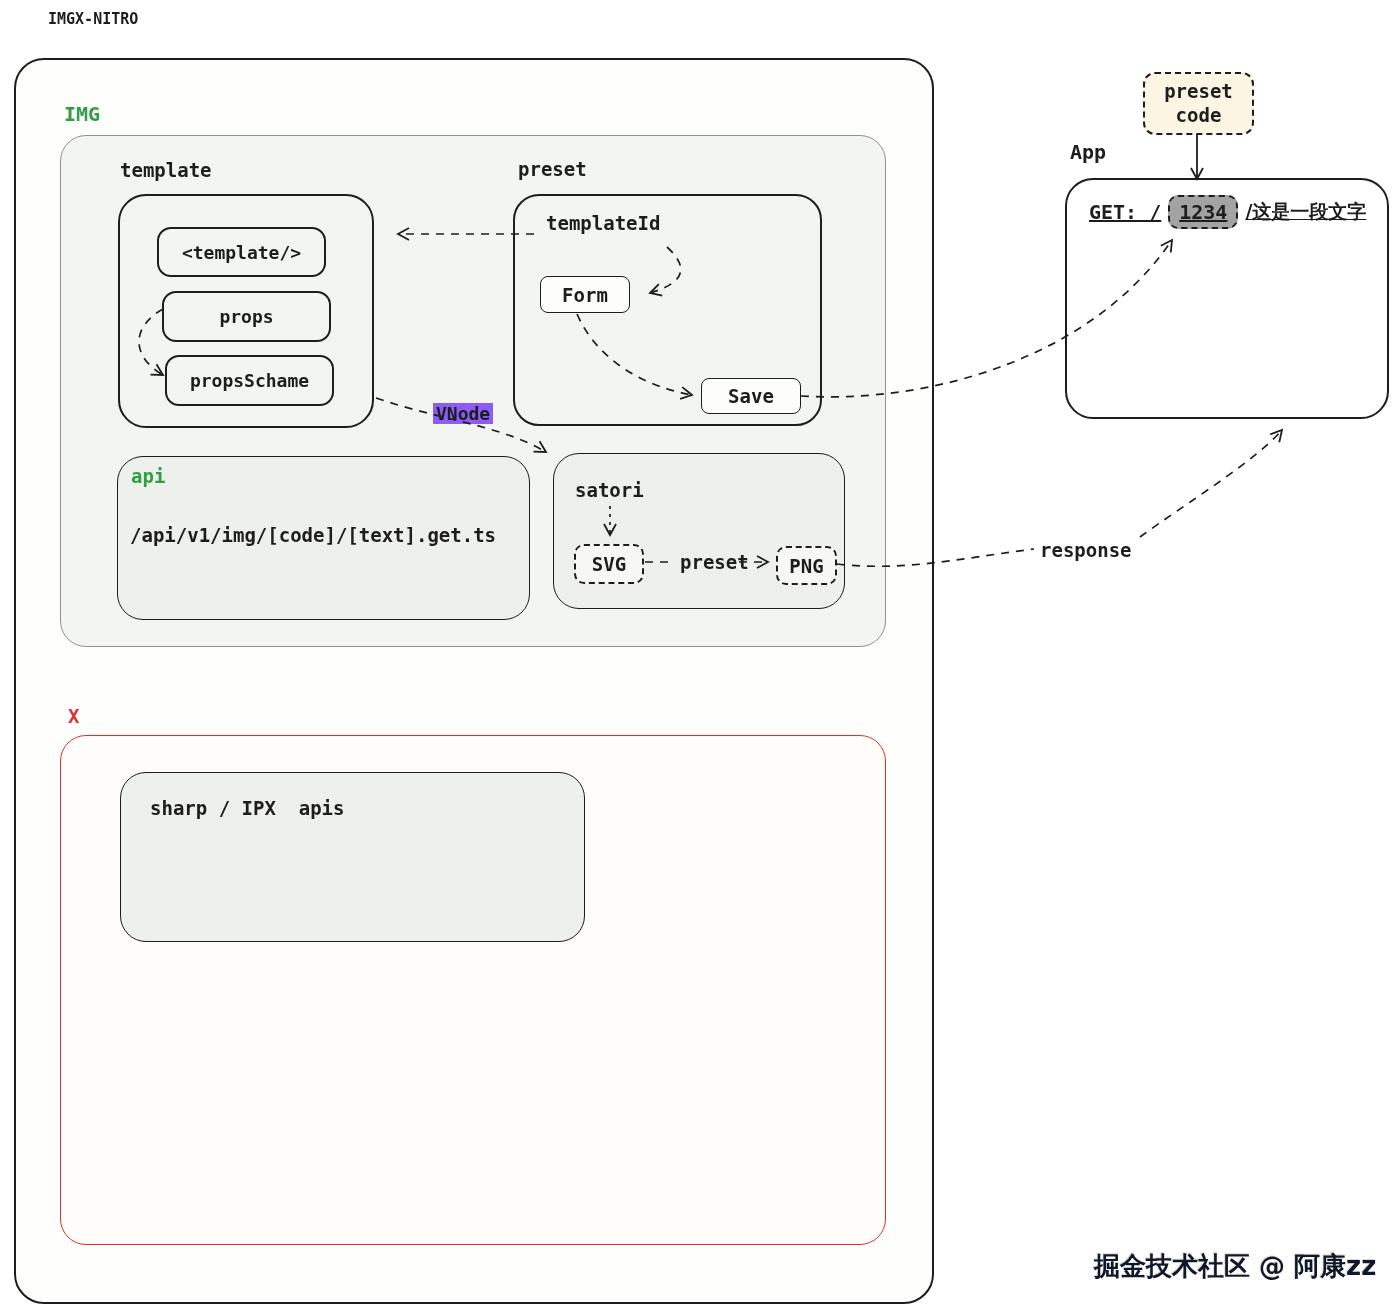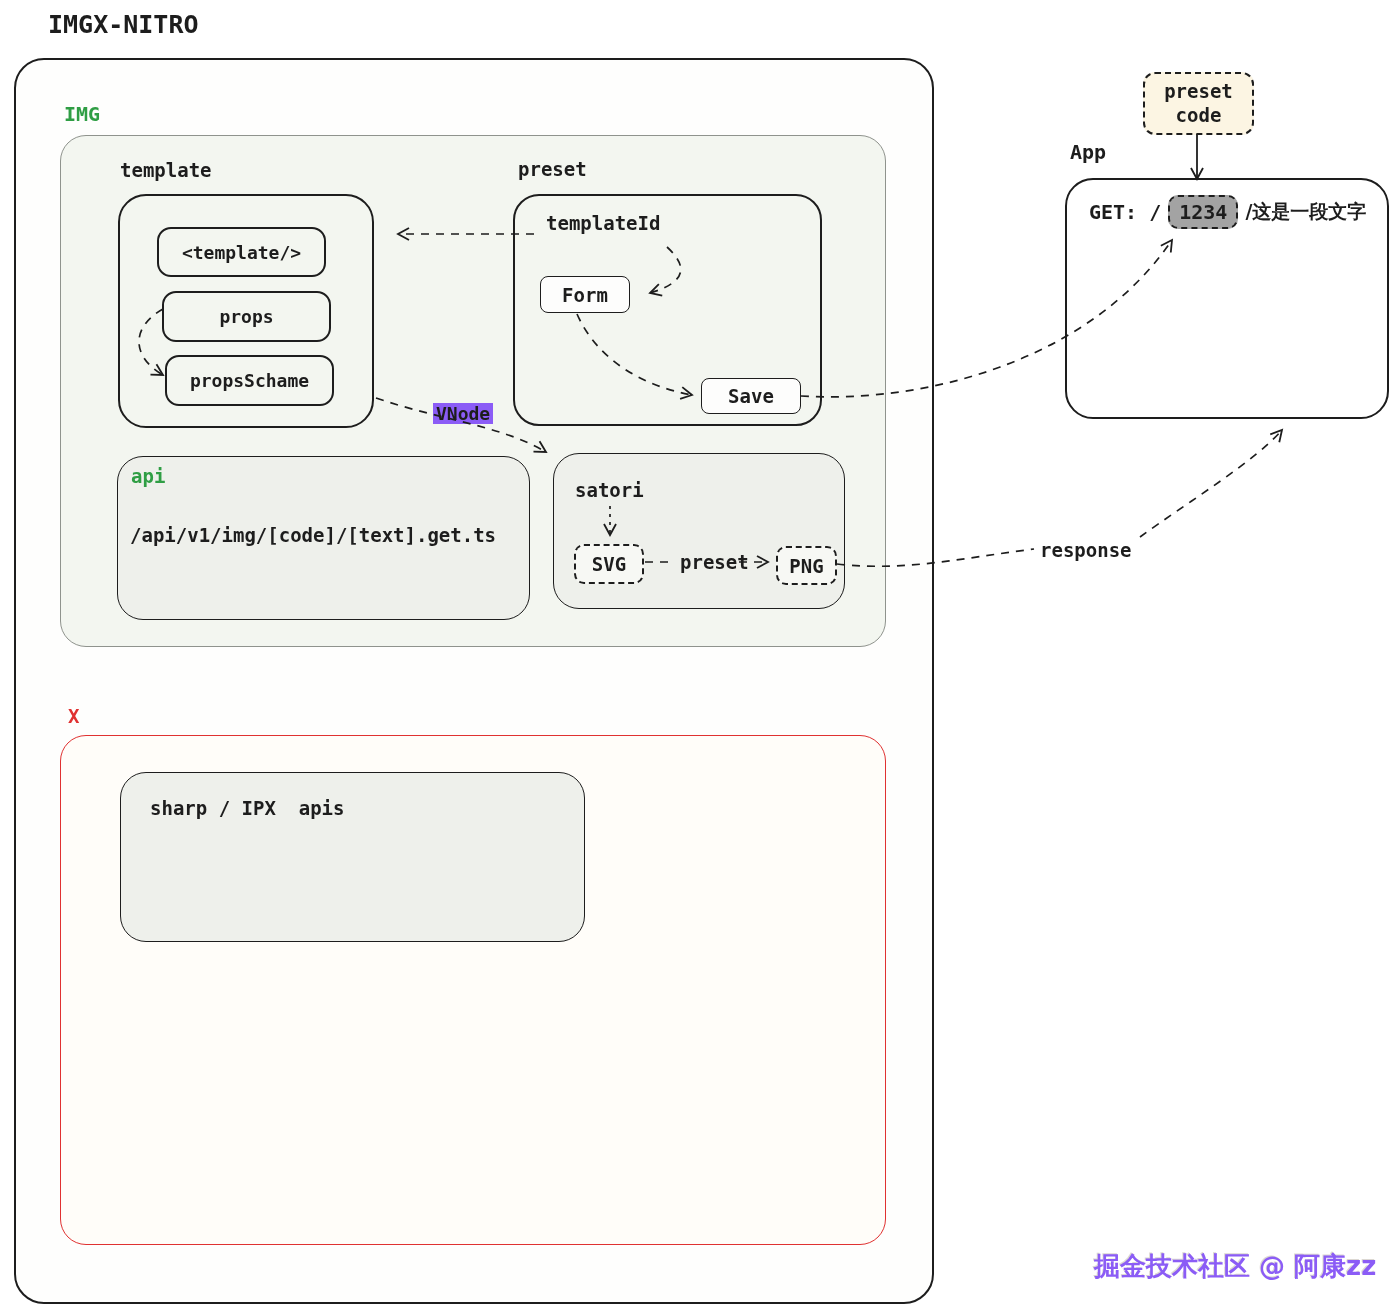--- a/index.html
+++ b/index.html
@@ -33,37 +33,37 @@
     display:flex;align-items:center;justify-content:center;
     font-weight:700;font-size:19px;background:#fdfdfc;}
   .grey-box{background:#eef0eb;border:1.6px solid #1d1d1d;border-radius:26px;}
   .dashed-chip{border:2px dashed #1d1d1d;border-radius:10px;background:#f7f8f4;
     display:flex;align-items:center;justify-content:center;
     font-weight:700;font-size:19px;}
   .preset-code-box{left:1143px;top:72px;width:107px;height:59px;
     border:2.2px dashed #1d1d1d;border-radius:12px;background:#fcf5e3;
     display:flex;flex-direction:column;align-items:center;justify-content:center;
     font-weight:700;font-size:19px;line-height:1.25;}
-  .get-line{left:1089px;top:195px;display:flex;align-items:center;gap:7px;}
+  .get-line{left:1089px;top:195px;display:flex;align-items:center;gap:7px;text-decoration:underline;}
   .get-txt{font-weight:700;font-size:20px;white-space:pre;}
   .cjk{font-family:"DejaVu Sans","Liberation Sans",sans-serif;font-size:19px;font-weight:700;}
   .code-chip{border:2px dashed #1d1d1d;border-radius:10px;background:#a3a3a3;
     padding:3px 9px;font-weight:700;font-size:20px;}
   .mask-lbl{background:#8b5cf6;padding:0 3px;}
   .resvg-lbl{background:#eef0eb;padding:0 2px;}
   .watermark{left:1094px;top:1249px;font-family:"DejaVu Sans","Liberation Sans",sans-serif;
-    font-size:26px;font-weight:700;color:#8b5cf6;
+    font-size:26px;font-weight:700;color:#0f172a;
     text-shadow:2px 2px 0 #ffffff,-1px -1px 0 #dcd8d2;}
   svg.overlay{position:absolute;left:0;top:0;width:1394px;height:1312px;
     pointer-events:none;z-index:50;}
 </style>
 </head>
 <body>
 
-<div class="abs lbl" style="left:48px;top:10px;font-size:25px;">IMGX-NITRO</div>
+<div class="abs lbl" style="left:48px;top:10px;font-size:15px;">IMGX-NITRO</div>
 
 <div class="abs outer-box"></div>
 <div class="abs lbl green" style="left:64px;top:102px;font-size:20px;">IMG</div>
 
 <div class="abs green-box"></div>
 
 <div class="abs lbl" style="left:120px;top:159px;">template</div>
 <div class="abs template-box"></div>
 <div class="abs t-item" style="left:157px;top:227px;width:165px;height:46px;">&lt;template/&gt;</div>
 <div class="abs t-item" style="left:162px;top:291px;width:165px;height:47px;">props</div>

